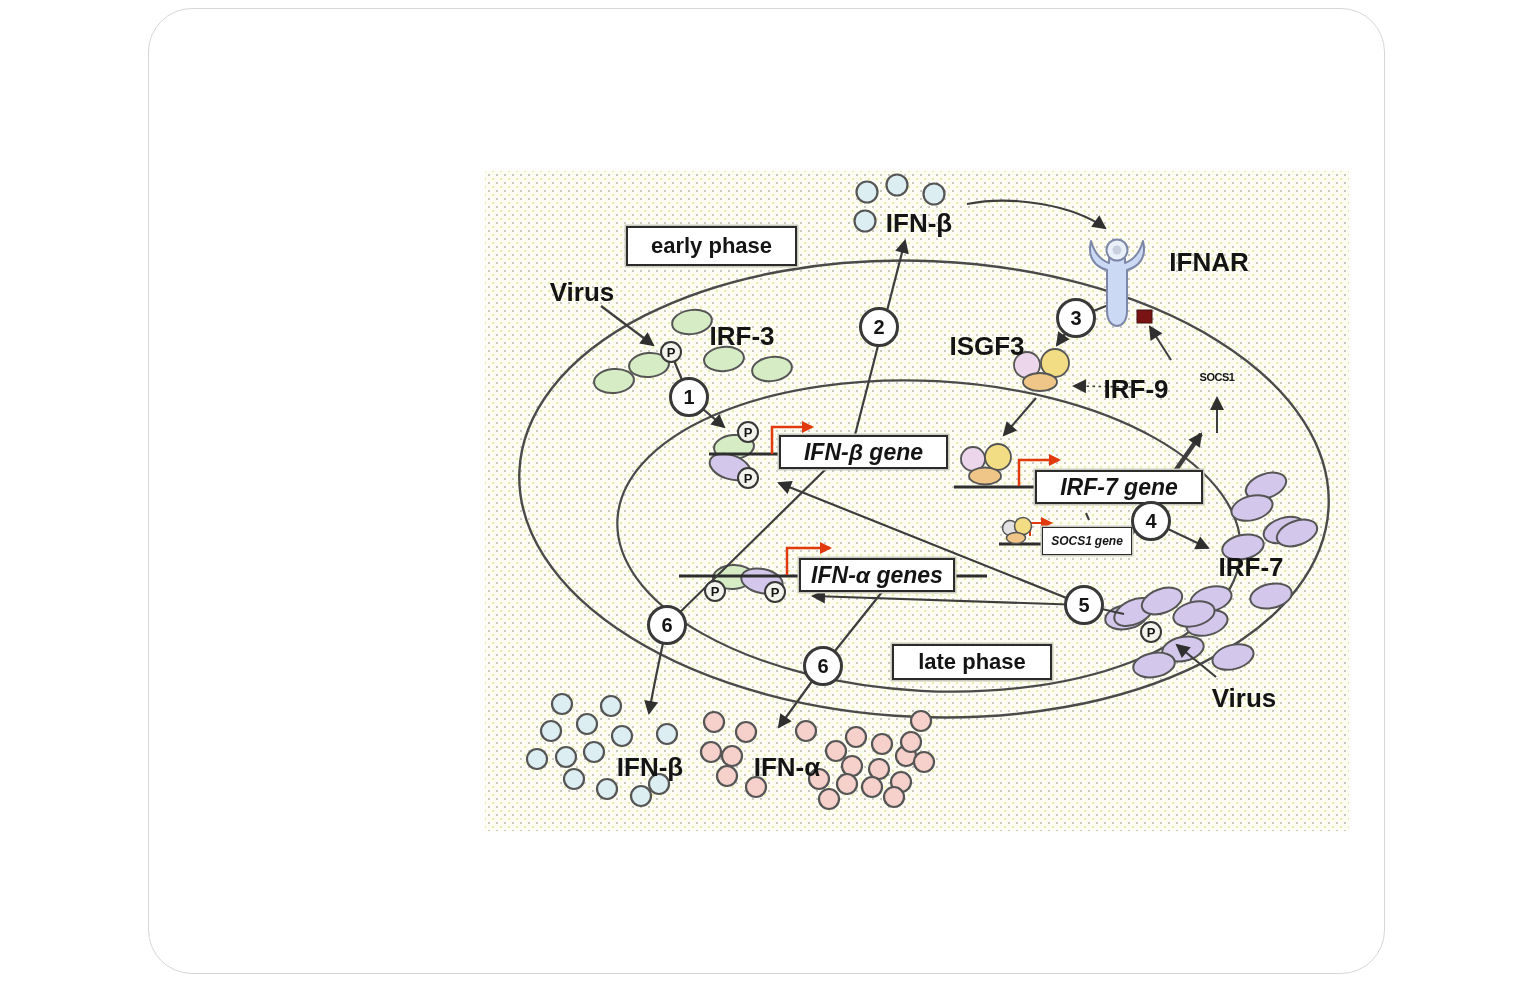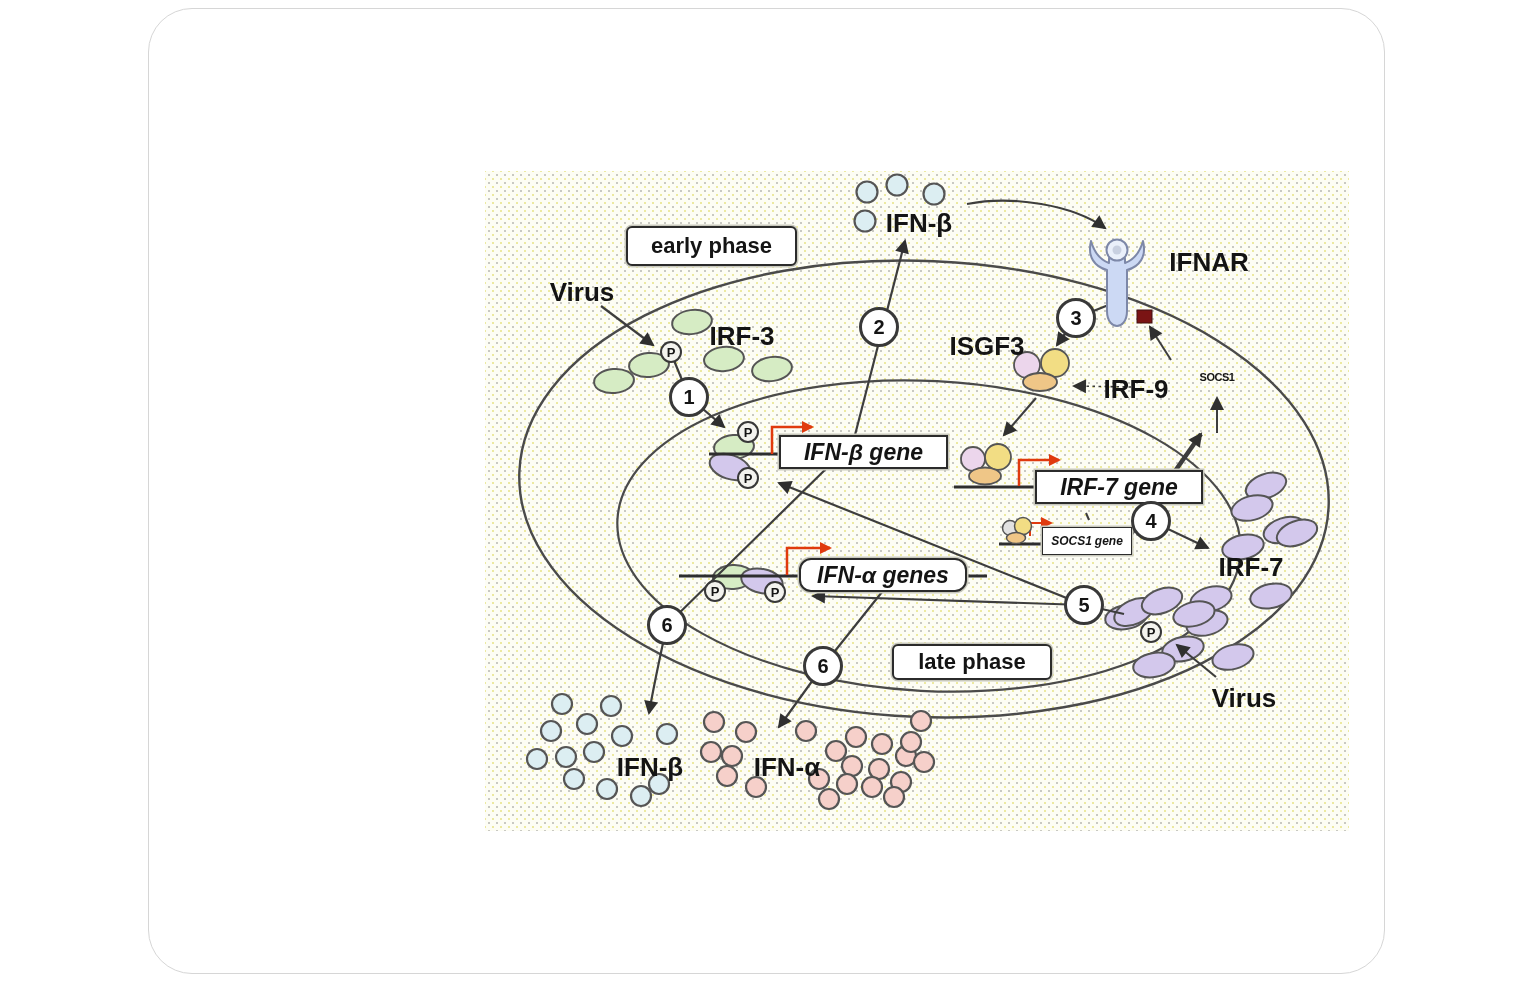--- a/index.html
+++ b/index.html
@@ -22,21 +22,21 @@
       radial-gradient(circle,var(--dot-yellow) 1.1px,transparent 1.5px);
     background-size:8px 8px,8px 8px;background-position:0 0,4px 4px;}
   svg.layer{position:absolute;left:0;top:0;z-index:1;}
   .lbl{position:absolute;transform:translate(-50%,-50%);color:var(--text);
     font-weight:bold;font-size:26px;white-space:nowrap;z-index:3;line-height:1;}
   .lbl.small{font-size:11px;letter-spacing:-0.5px;}
   .gbox{position:absolute;background:#ffffff;border:2px solid #2b2b2b;
     box-shadow:0 0 0 1.5px #c9c9bd;display:flex;align-items:center;justify-content:center;
     z-index:2;color:var(--text);font-weight:bold;white-space:nowrap;}
   .gbox.gene{font-style:italic;font-size:23px;}
-  .gbox.phase{font-size:22px;border-radius:6px;}
+  .gbox.phase{font-size:22px;}
   .gbox.tiny{font-style:italic;font-size:12px;border-width:1.5px;}
   .gbox.tiny .suffix{font-size:12px;margin-left:3px;font-style:italic;}
   .stepc{position:absolute;width:40px;height:40px;border-radius:50%;background:#ffffff;
     border:3px solid #383838;color:var(--text);font-weight:bold;font-size:20px;
     display:flex;align-items:center;justify-content:center;z-index:4;}
   .pmark{position:absolute;width:22px;height:22px;border-radius:50%;background:#f3f3ee;
     border:2px solid #383838;color:var(--text);font-weight:bold;font-size:13px;
     display:flex;align-items:center;justify-content:center;z-index:4;}
 </style>
 </head>
@@ -185,21 +185,21 @@
       </g>
 
       <rect x="652" y="139" width="15" height="13" fill="var(--inhibit-red)" stroke="#401010" stroke-width="1"></rect>
     </svg>
 
     <div class="gbox phase" style="left:141px;top:55px;width:171px;height:40px;">early phase</div>
     <div class="gbox phase" style="left:407px;top:473px;width:160px;height:36px;">late phase</div>
 
     <div class="gbox gene" style="left:294px;top:264px;width:169px;height:34px;">IFN-β gene</div>
     <div class="gbox gene" style="left:550px;top:299px;width:168px;height:34px;">IRF-7 gene</div>
-    <div class="gbox gene" style="left:314px;top:387px;width:168px;height:34px;border-radius:12px;">IFN-α genes</div>
+    <div class="gbox gene" style="left:314px;top:387px;width:156px;height:34px;">IFN-α genes</div>
     <div class="gbox tiny" style="left:557px;top:356px;width:90px;height:28px;">
       <span>SOCS1</span>
       <span class="suffix">gene</span>
     </div>
 
     <div class="lbl" style="left:97px;top:121px;">Virus</div>
     <div class="lbl" style="left:257px;top:165px;">IRF-3</div>
     <div class="lbl" style="left:434px;top:52px;">IFN-β</div>
     <div class="lbl" style="left:724px;top:91px;">IFNAR</div>
     <div class="lbl" style="left:502px;top:175px;">ISGF3</div>

